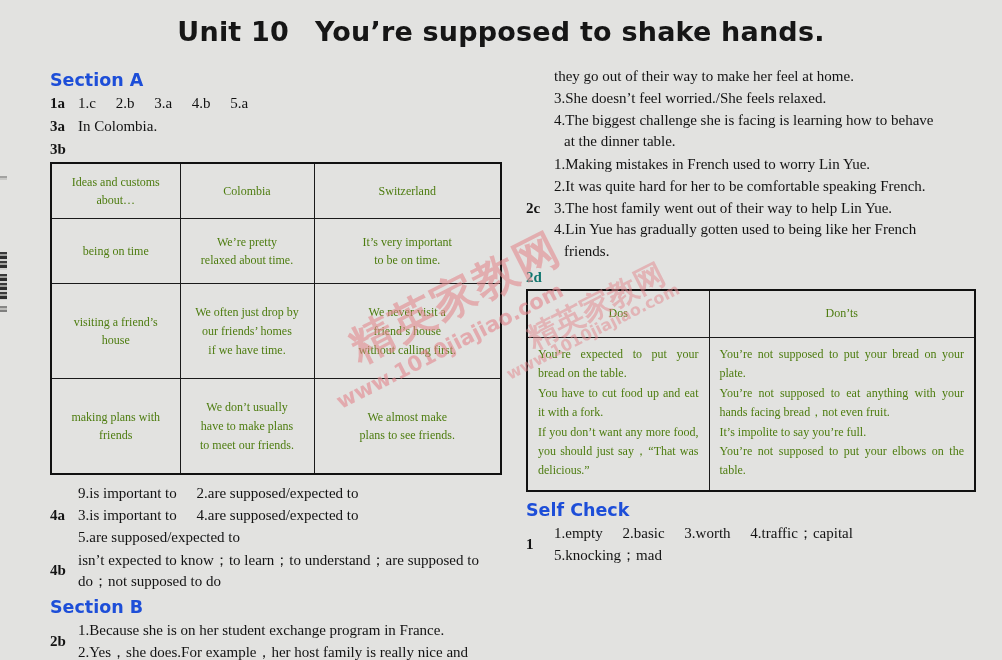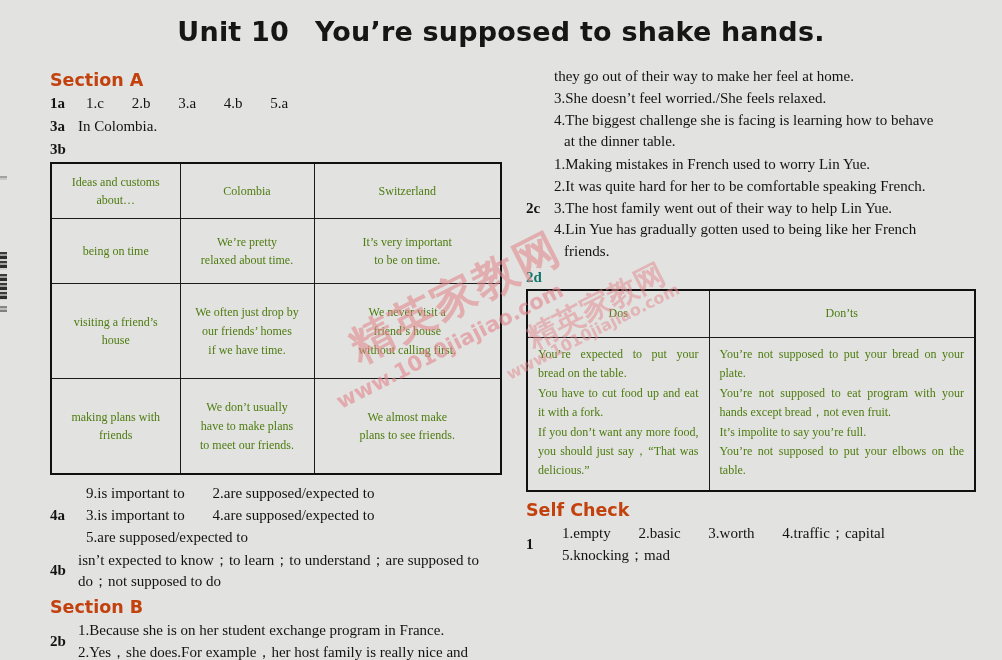--- a/index.html
+++ b/index.html
@@ -98,21 +98,21 @@
     position: absolute;
     top: 66px;
   }
   .col-left  { left: 44px;  width: 462px; }
   .col-right { left: 520px; width: 462px; }
 
   .section-head {
     font-family: "DejaVu Sans", sans-serif;
     font-weight: 700;
     font-size: 17.5px;
-    color: #c2410c;
+    color: #1d4ed8;
     margin: 4px 0 3px 6px;
   }
 
   
   .ans {
     display: flex;
     align-items: center;
     font-size: 15px;
     line-height: 1.45;
     color: #131313;
@@ -121,21 +121,21 @@
   .ans .key {
     flex: 0 0 auto;
     width: 34px;
     font-weight: 700;
     font-family: "Liberation Serif", serif;
     padding-left: 6px;
     box-sizing: border-box;
   }
   .ans .body { flex: 1 1 auto; }
   .ans .body .line { white-space: nowrap; }
-  .ans .body .item { margin-right: 16px; margin-left: 8px; }
+  .ans .body .item { margin-right: 16px; }
 
   
   table.grid {
     border-collapse: collapse;
     font-size: 12px;
     color: #4d7c0f;
     table-layout: fixed;
     background: transparent;
   }
   table.grid td {
@@ -355,21 +355,21 @@
         <td class="hcell">Don’ts</td>
       </tr>
       <tr>
         <td class="cell">
           <p>You’re expected to put your bread on the table.</p>
           <p>You have to cut food up and eat it with a fork.</p>
           <p>If you don’t want any more food, you should just say，“That was delicious.”</p>
         </td>
         <td class="cell">
           <p>You’re not supposed to put your bread on your plate.</p>
-          <p>You’re not supposed to eat program with your hands except bread，not even fruit.</p>
+          <p>You’re not supposed to eat anything with your hands facing bread，not even fruit.</p>
           <p style="text-align-last:left;">It’s impolite to say you’re full.</p>
           <p>You’re not supposed to put your elbows on the table.</p>
         </td>
       </tr>
     </tbody>
       </table>
 
     <div class="spacer-4"></div>
 
     <div class="section-head">Self Check</div>

